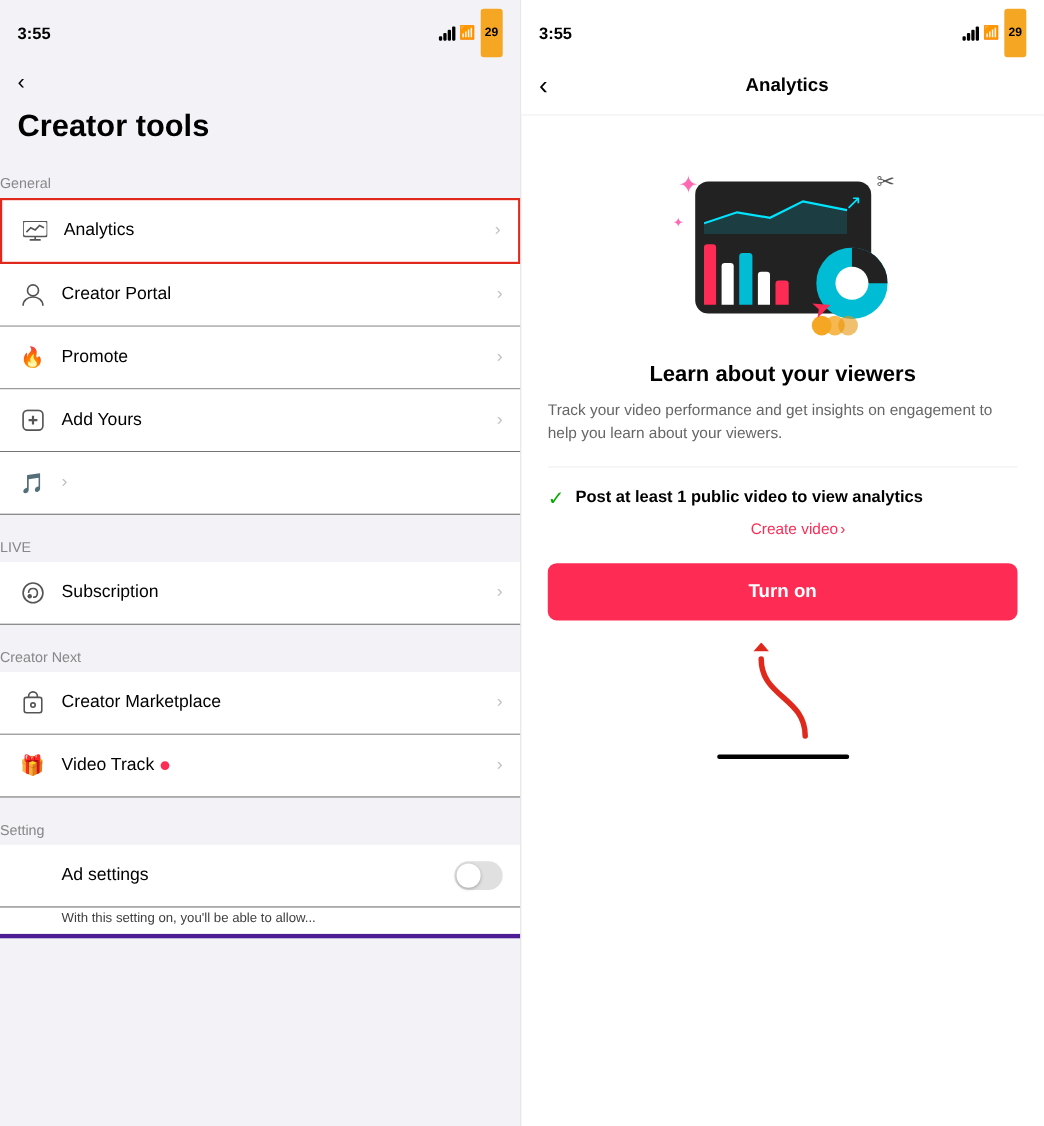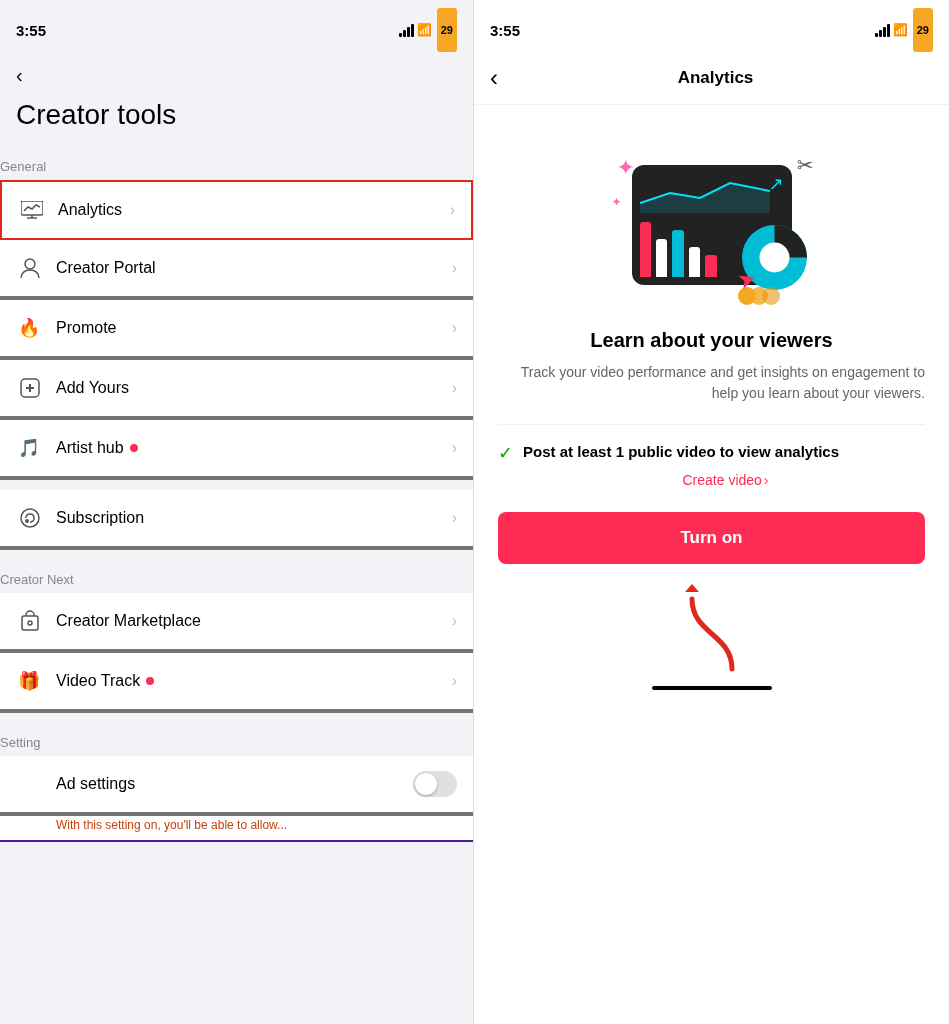--- a/index.html
+++ b/index.html
@@ -53,39 +53,39 @@
     .back-btn {
       padding: 8px 16px;
       font-size: 20px;
       cursor: pointer;
       color: #000;
       display: inline-block;
     }
 
     .page-title {
       font-size: 28px;
-      font-weight: 400;
+      font-weight: 700;
       padding: 4px 16px 16px;
       color: #000;
     }
 
     .section-label {
       font-size: 13px;
       color: #888;
       padding: 12px 0 6px;
       text-transform: none;
       background: #f2f2f7;
     }
 
     .menu-item {
       background: #fff;
       display: flex;
       align-items: center;
       padding: 14px 16px;
-      border-bottom: 4px solid #737373;
+      border-bottom: 1px solid #737373;
       cursor: pointer;
       position: relative;
     }
 
     .menu-item.highlighted {
       border: 2px solid #e0291d;
       margin: 0;
     }
 
     .menu-item-icon {
@@ -141,24 +141,24 @@
       height: 22px;
       background: #fff;
       border-radius: 50%;
       top: 2px;
       left: 2px;
       box-shadow: 0 1px 3px rgba(0,0,0,0.3);
     }
 
     .ad-settings-desc {
       font-size: 12px;
-      color: #c2410c;
+      color: #404040;
       padding: 2px 16px 8px 56px;
       background: #fff;
-      border-bottom: 2px solid #4c1d95;
+      border-bottom: 4px solid #4c1d95;
     }
 
     
     .right-panel {
       width: 475px;
       background: #fff;
       display: flex;
       flex-direction: column;
     }
 
@@ -235,21 +235,21 @@
       font-size: 20px;
       font-weight: 700;
       text-align: right;
       color: #000;
       margin-bottom: 10px;
     }
 
     .section-desc {
       font-size: 14px;
       color: #666;
-      text-align: right;
+      text-align: left;
       line-height: 1.5;
       margin-bottom: 20px;
     }
 
     .divider-line {
       width: 100%;
       height: 1px;
       background: #f0f0f0;
       margin-bottom: 16px;
     }
@@ -395,30 +395,27 @@
           <line x1="6" y1="10" x2="14" y2="10" stroke="#555" stroke-width="2"></line>
         </svg>
       </div>
       <span class="menu-item-label">Add Yours</span>
       <span class="chevron">›</span>
     </div>
 
     
     <div class="menu-item">
       <div class="menu-item-icon">🎵</div>
-      <span class="menu-item-label">
-        <span>Artist hub</span>
-        <span class="new-dot"></span>
-      </span>
       <span class="chevron">›</span>
     </div>
 
     <div class="divider-section"></div>
 
     
+    <div class="section-label">LIVE</div>
 
     
     <div class="menu-item">
       <div class="menu-item-icon">
         <svg width="22" height="22" viewBox="0 0 22 22" fill="none">
           <circle cx="11" cy="11" r="9" stroke="#555" stroke-width="1.5" fill="none"></circle>
           <path d="M7 11 C7 8 9 7 11 7 C13 7 15 8 15 11 C15 14 13 15 11 15" stroke="#555" stroke-width="1.5" fill="none"></path>
           <circle cx="8" cy="14" r="2" fill="#555"></circle>
         </svg>
       </div>

